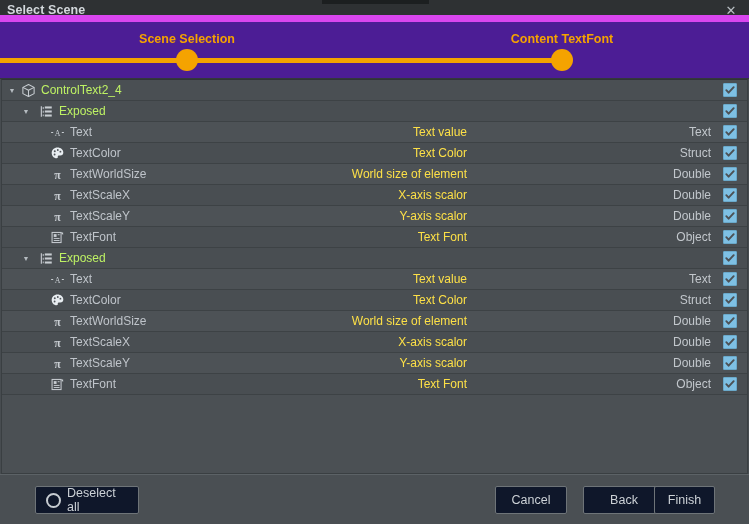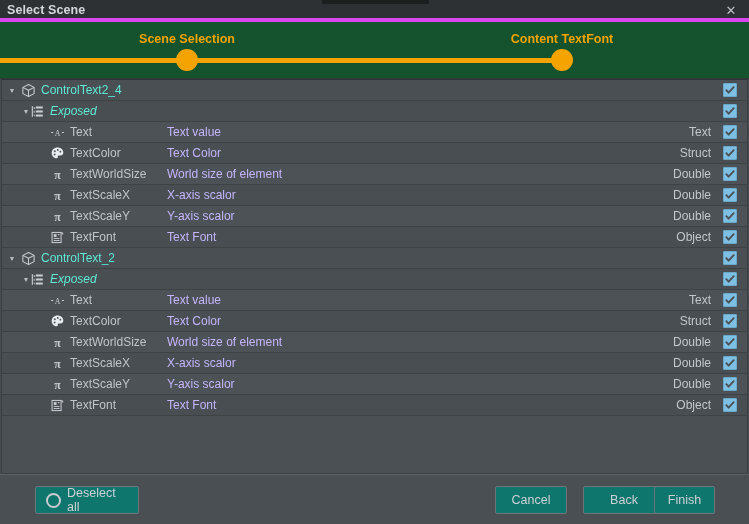--- a/index.html
+++ b/index.html
@@ -14,21 +14,21 @@
     width: 749px; height: 524px;
     background: #474c50;
     display: flex; flex-direction: column;
   }
 
   
   .titlebar {
     position: relative;
     height: 22px;
     background: #2e3133;
-    border-bottom: 4px solid #d946ef;
+    border-bottom: 7px solid #d946ef;
     flex: 0 0 auto;
   }
   .titlebar .notch {
     position: absolute;
     left: 322px; top: 0; width: 107px; height: 4px;
     background: #1c1f20;
   }
   .titlebar .title {
     position: absolute;
     left: 7px; top: 3px;
@@ -45,21 +45,21 @@
     text-align: center;
     font-size: 13px;
     color: #b9bfc4;
     cursor: pointer;
   }
 
   
   .stepper {
     position: relative;
     height: 57px;
-    background: #14532d;
+    background: #4c1d95;
     flex: 0 0 auto;
     border-bottom: 1px solid #33383b;
   }
   .stepper .track {
     position: absolute;
     left: 0; top: 36px;
     height: 5px;
     width: 562px;
     background: #f5a300;
   }
@@ -121,35 +121,35 @@
   .lvl1 .twisty { left: 18px; }
 
   .namecell {
     position: absolute;
     display: flex;
     align-items: center;
     gap: 5px;
     white-space: nowrap;
   }
   .lvl0 .namecell { left: 19px; }
-  .lvl1 .namecell { left: 28px; font-style: italic; }
+  .lvl1 .namecell { left: 37px; }
   .lvl2 .namecell { left: 48px; }
 
   .namecell .label {
     font-size: 12px;
-    color: #5eead4;
+    color: #bef264;
   }
   .row.lvl2 .namecell .label { color: #bfc4ca; }
 
   .desc {
     position: absolute;
     left: 165px; width: 300px;
-    text-align: left;
+    text-align: right;
     font-size: 12px;
-    color: #c4b5fd;
+    color: #fde047;
     white-space: nowrap;
   }
   .type {
     position: absolute;
     right: 36px;
     font-size: 12px;
     color: #c2c7cc;
     white-space: nowrap;
   }
   .cbox {
@@ -171,21 +171,21 @@
     position: relative;
     height: 50px;
     background: #4a4f53;
     border-top: 1px solid #5c6266;
     flex: 0 0 auto;
   }
   .btn {
     position: absolute;
     top: 11px;
     height: 28px;
-    background: #0f766e;
+    background: #0f172a;
     border: 1px solid #6e7478;
     border-radius: 2px;
     color: #ccd1d6;
     font-size: 12.5px;
     font-family: "Liberation Sans", sans-serif;
     display: flex;
     align-items: center;
     justify-content: center;
     gap: 6px;
     cursor: pointer;
@@ -370,39 +370,20 @@
                 <rect x="2.2" y="2.6" width="9.6" height="10.8" fill="none" stroke="#c8cdd2" stroke-width="1.1"></rect>
                 <rect x="4" y="4.4" width="3" height="3" fill="#c8cdd2"></rect>
                 <path d="M8.2 5 L10.2 5 M4 9 L10.2 9 M4 11.2 L10.2 11.2" stroke="#c8cdd2" stroke-width="1"></path>
                 <path d="M11.4 2.6 L14 2.6 L14 5.2 Z" fill="#c8cdd2"></path>
               </svg>
             </span>
             <span class="label">TextFont</span>
           </span>
           <span class="desc">Text Font</span>
           <span class="type">Object</span>
-          <span class="cbox">
-            <svg width="12" height="12" viewBox="0 0 12 12">
-              <path d="M2.3 6.2 L4.6 8.7 L9.7 3.2" stroke="#4c5155" stroke-width="1.9" fill="none" stroke-linecap="round" stroke-linejoin="round"></path>
-            </svg>
-          </span>
-        </div>
-        <div class="row lvl0 even group">
-          <span class="twisty">▼</span>
-          <span class="namecell">
-            <span>
-              <svg class="ico" viewBox="0 0 16 16">
-                <path d="M8 1.6 14 4.7 14 11.3 8 14.4 2 11.3 2 4.7Z" fill="none" stroke="#c8cdd2" stroke-width="1.1" stroke-linejoin="round"></path>
-                <path d="M2 4.7 8 7.8 14 4.7 M8 7.8 8 14.4" fill="none" stroke="#c8cdd2" stroke-width="1.1" stroke-linejoin="round"></path>
-              </svg>
-            </span>
-            <span class="label">ControlText_2</span>
-          </span>
-          <span class="desc"></span>
-          <span class="type"></span>
           <span class="cbox">
             <svg width="12" height="12" viewBox="0 0 12 12">
               <path d="M2.3 6.2 L4.6 8.7 L9.7 3.2" stroke="#4c5155" stroke-width="1.9" fill="none" stroke-linecap="round" stroke-linejoin="round"></path>
             </svg>
           </span>
         </div>
         <div class="row lvl1 odd">
           <span class="twisty">▼</span>
           <span class="namecell">
             <span>

